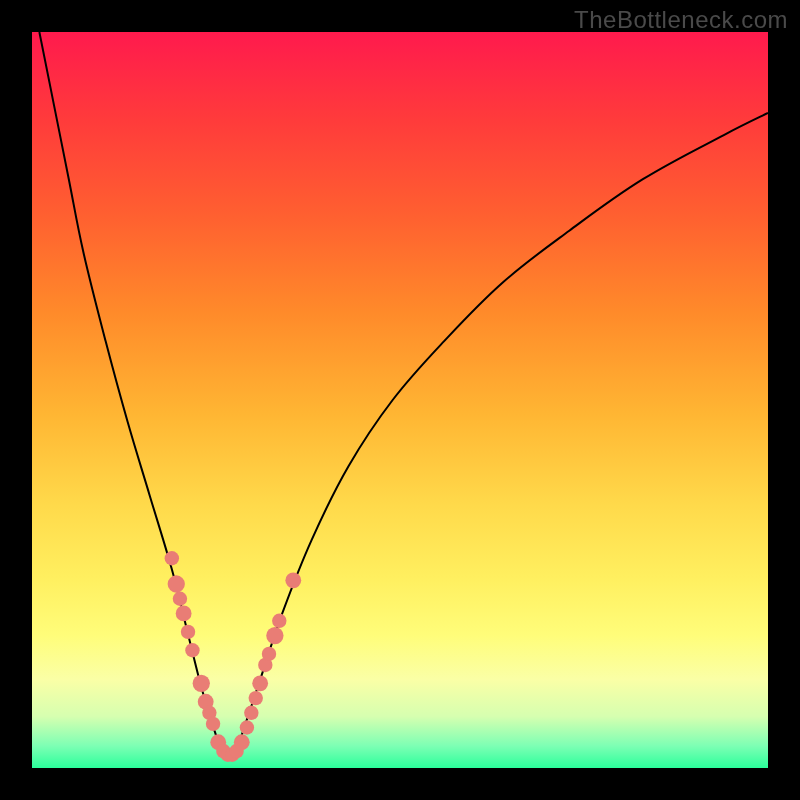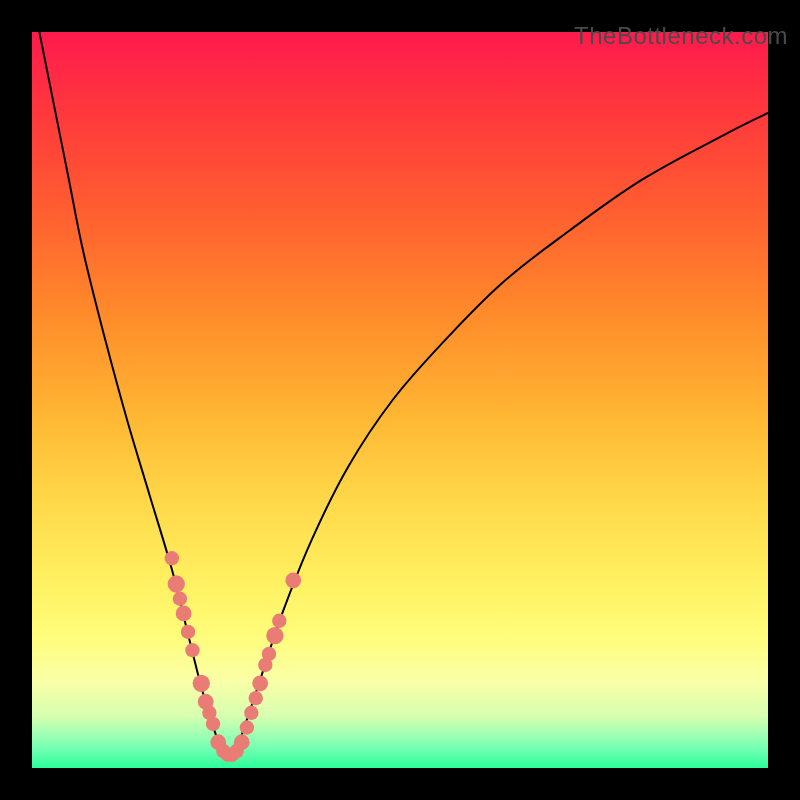--- a/index.html
+++ b/index.html
@@ -42,21 +42,20 @@
   .watermark {
     position: absolute;
     top: 6px;
     right: 12px;
     color: #4a4a4a;
     font-size: 24px;
     font-weight: 400;
     letter-spacing: 0.5px;
     user-select: none;
     z-index: 5;
-    margin-top: 16px;
   }
   svg.overlay {
     position: absolute;
     left: 0;
     top: 0;
     width: 736px;
     height: 736px;
     pointer-events: none;
   }
   .curve {

